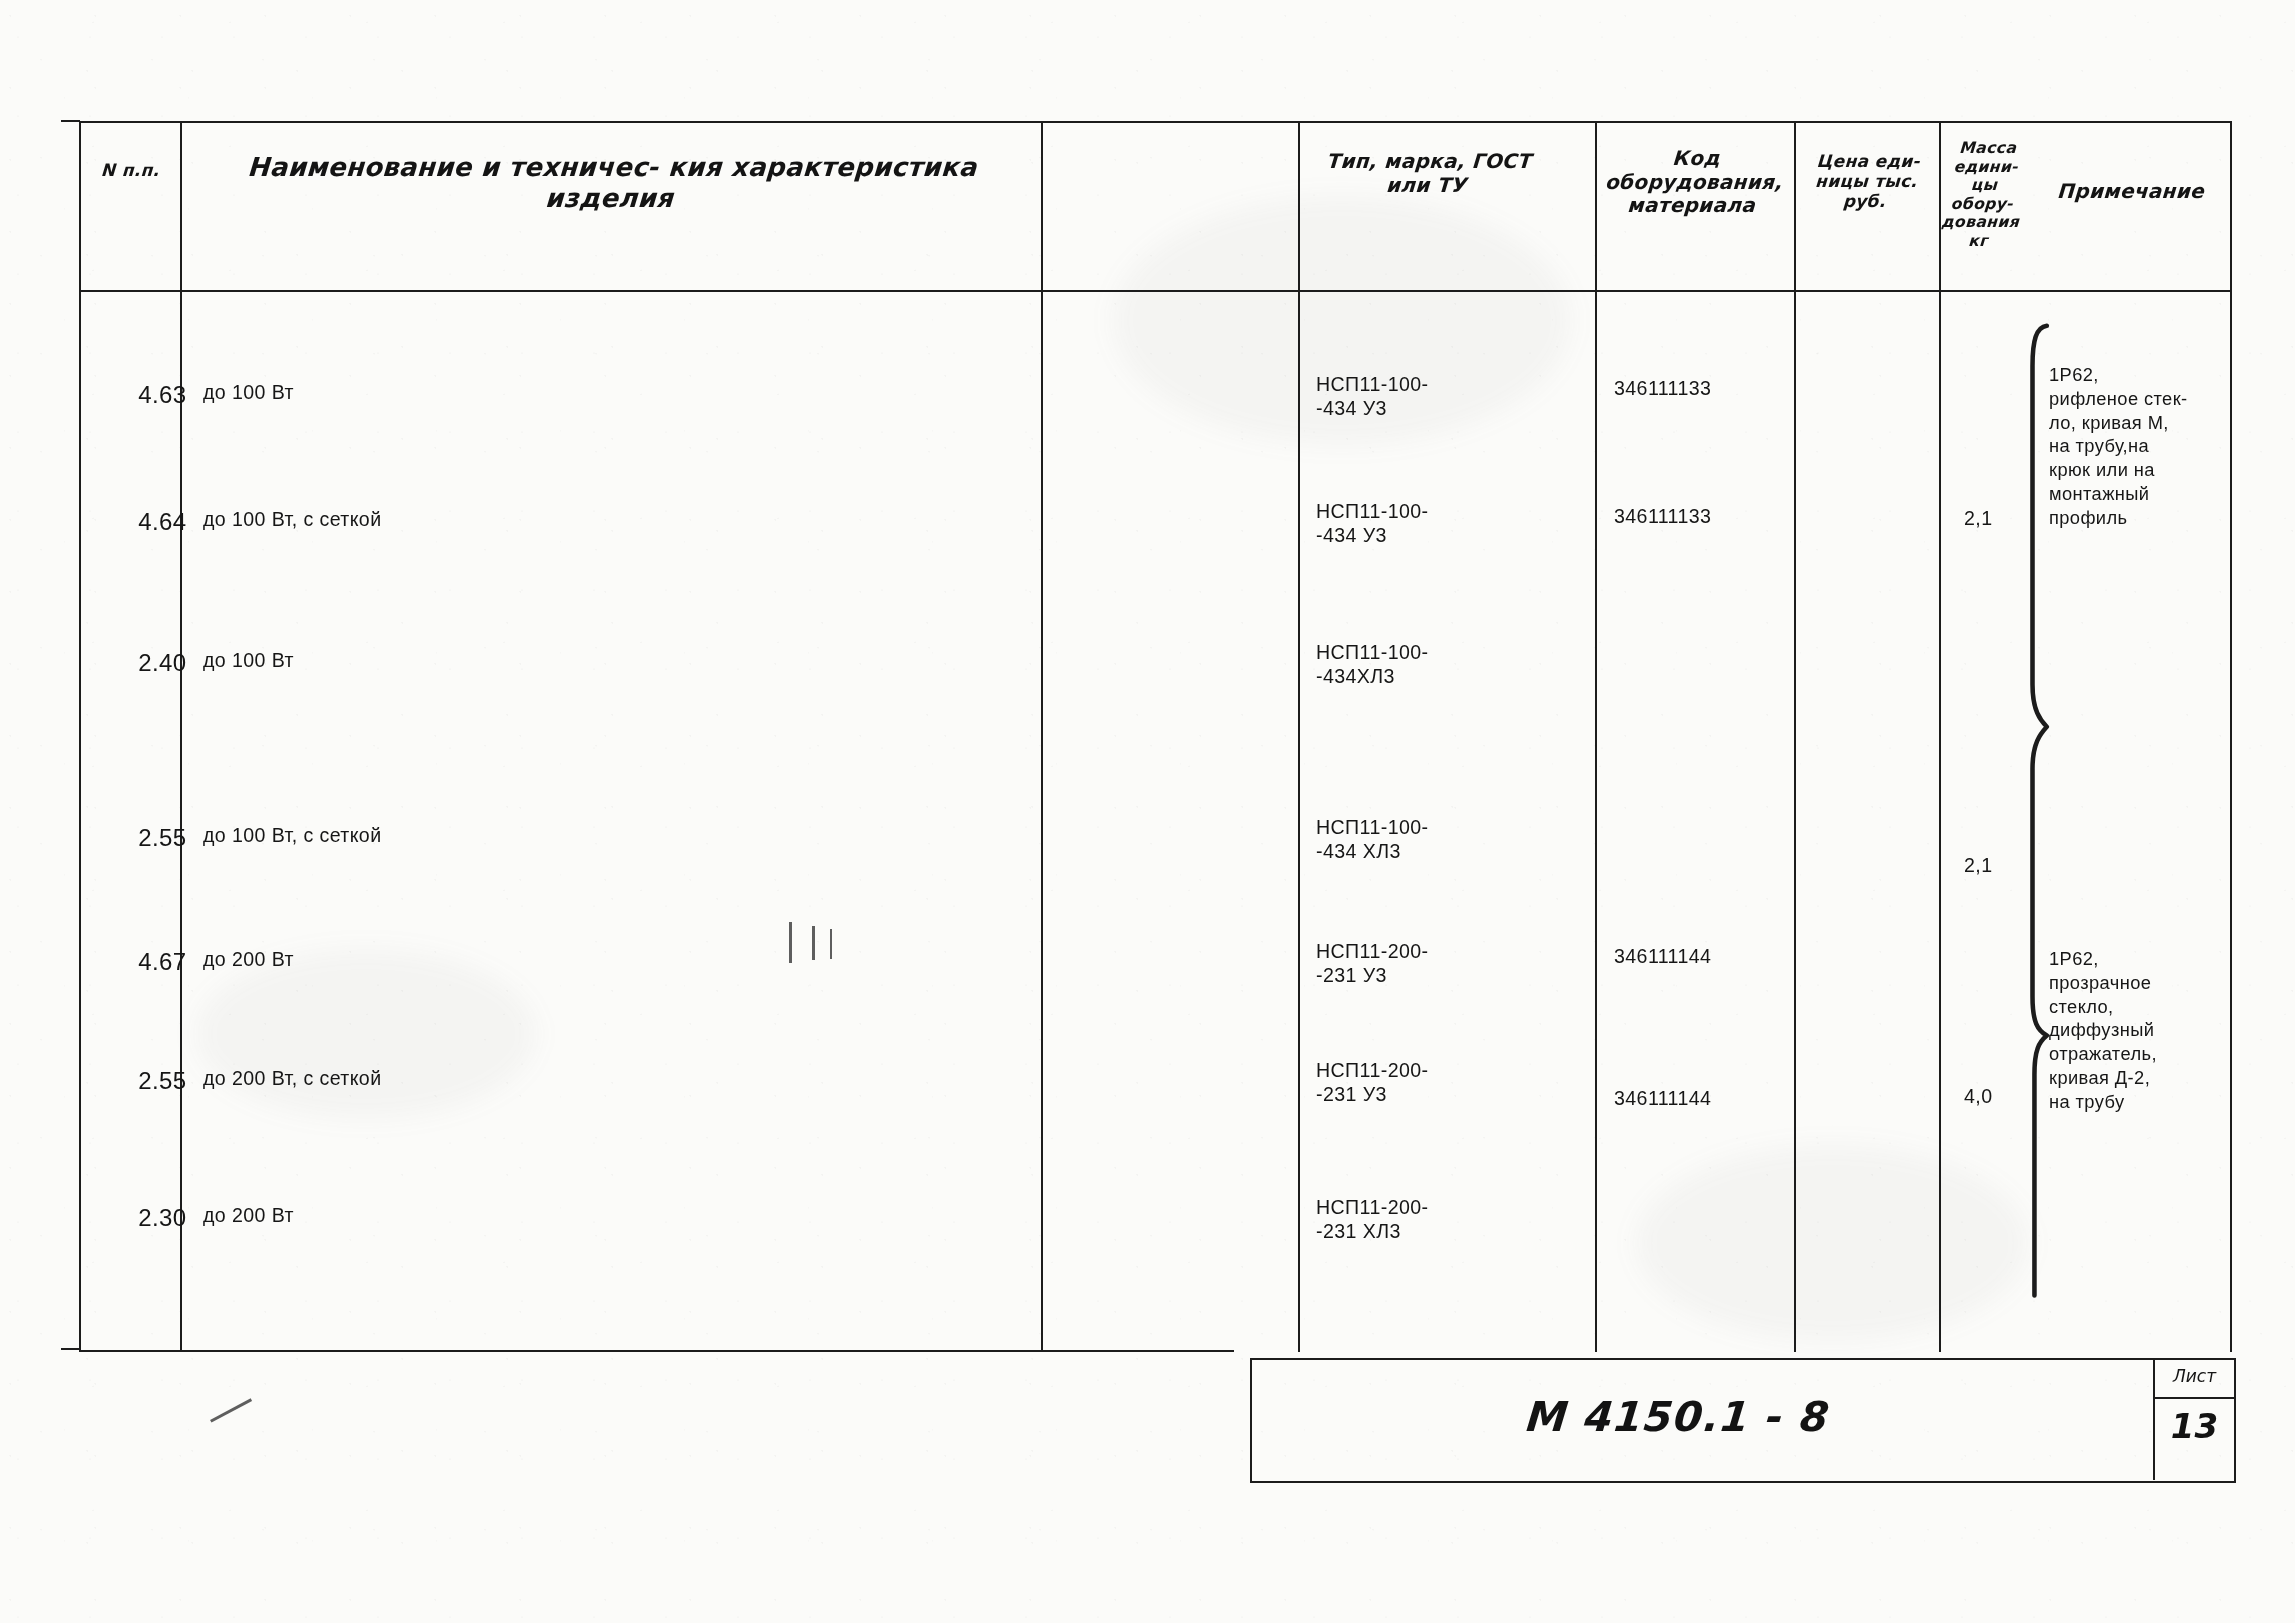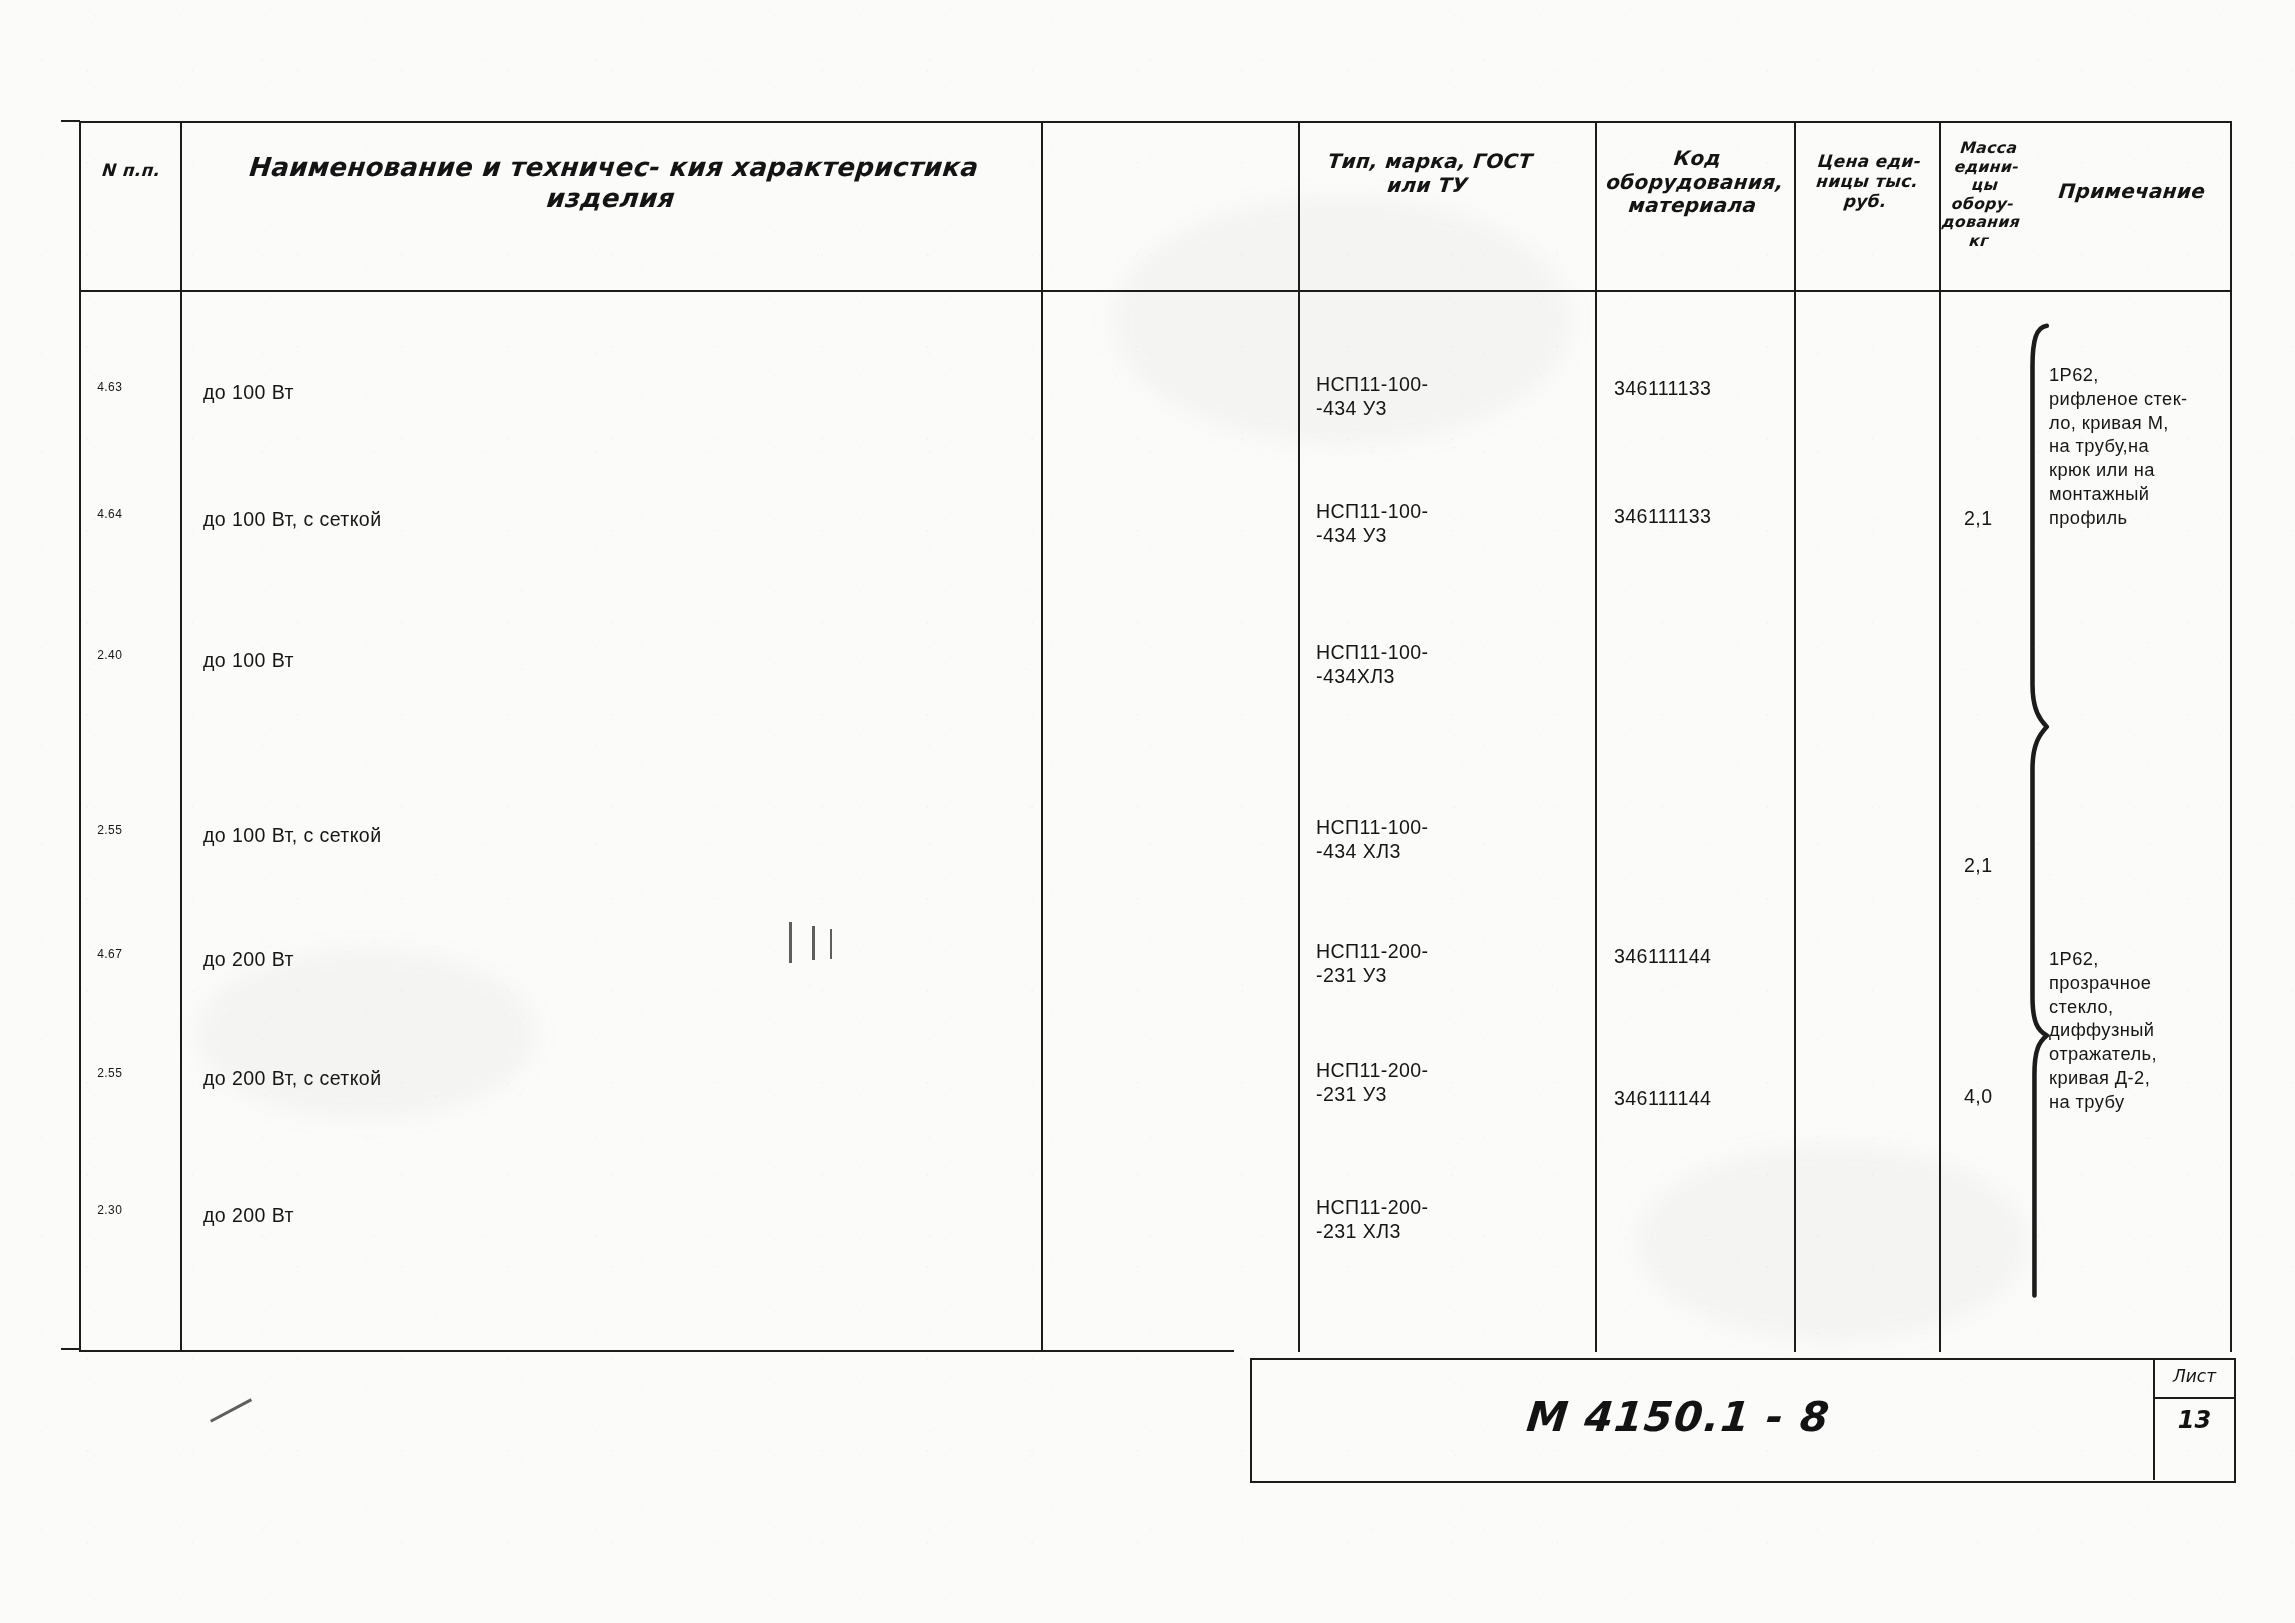--- a/index.html
+++ b/index.html
@@ -79,21 +79,21 @@
   
   .cell {
     position: absolute;
     color: #161616;
     font-family: "Liberation Sans", sans-serif;
     font-size: 19.6px;
     line-height: 1.25;
     letter-spacing: 0.4px;
     white-space: pre-line;
   }
-  .cell.num { font-size: 12px; }
+  .cell.num { font-size: 24px; margin-left: 41px; }
   .cell.note { font-size: 18.3px; line-height: 1.3; }
 
   
   .titleblock {
     position: absolute;
     left: 1250px;
     top: 1358px;
     width: 982px;
     height: 121px;
     border: 2px solid #1c1c1c;
@@ -140,21 +140,21 @@
   }
   .tb-sheet-num {
     position: absolute;
     top: 47px;
     left: 0;
     width: 79px;
     text-align: center;
     font-family: "DejaVu Sans", sans-serif;
     font-style: italic;
     font-weight: 700;
-    font-size: 24px;
+    font-size: 34px;
     color: #131313;
   }
   
   .edge-tick {
     position: absolute;
     background: #1c1c1c;
   }
   
   .brace {
     position: absolute;

